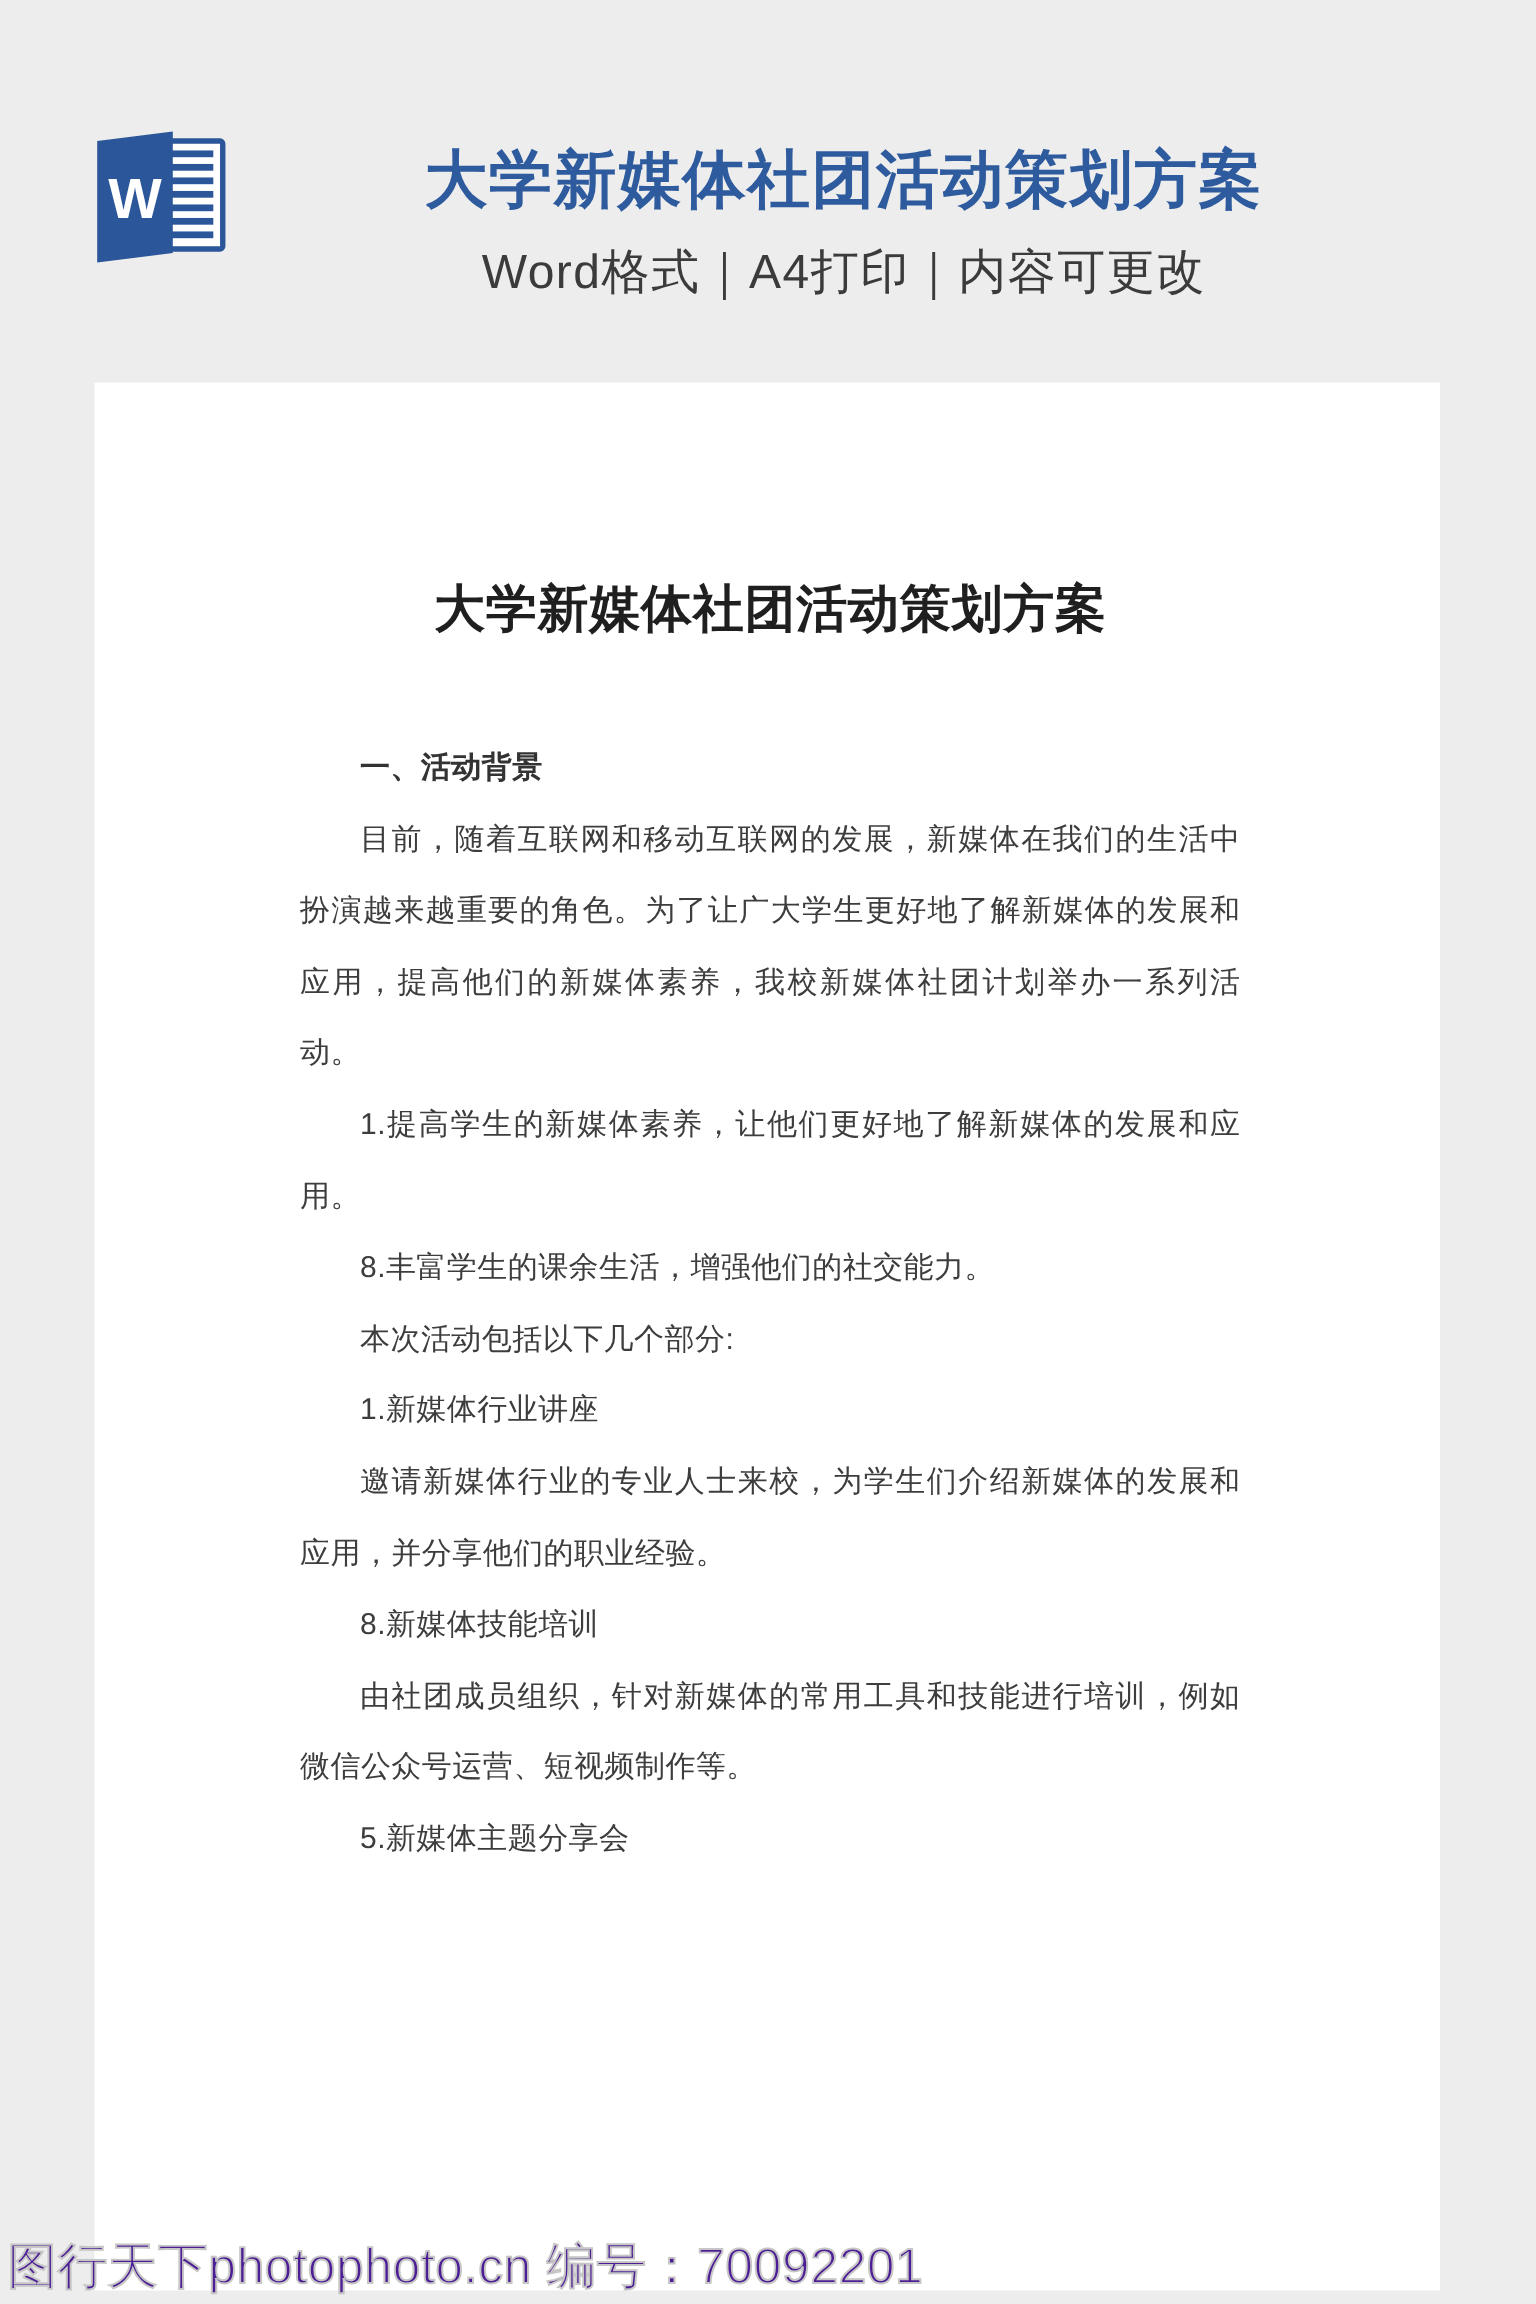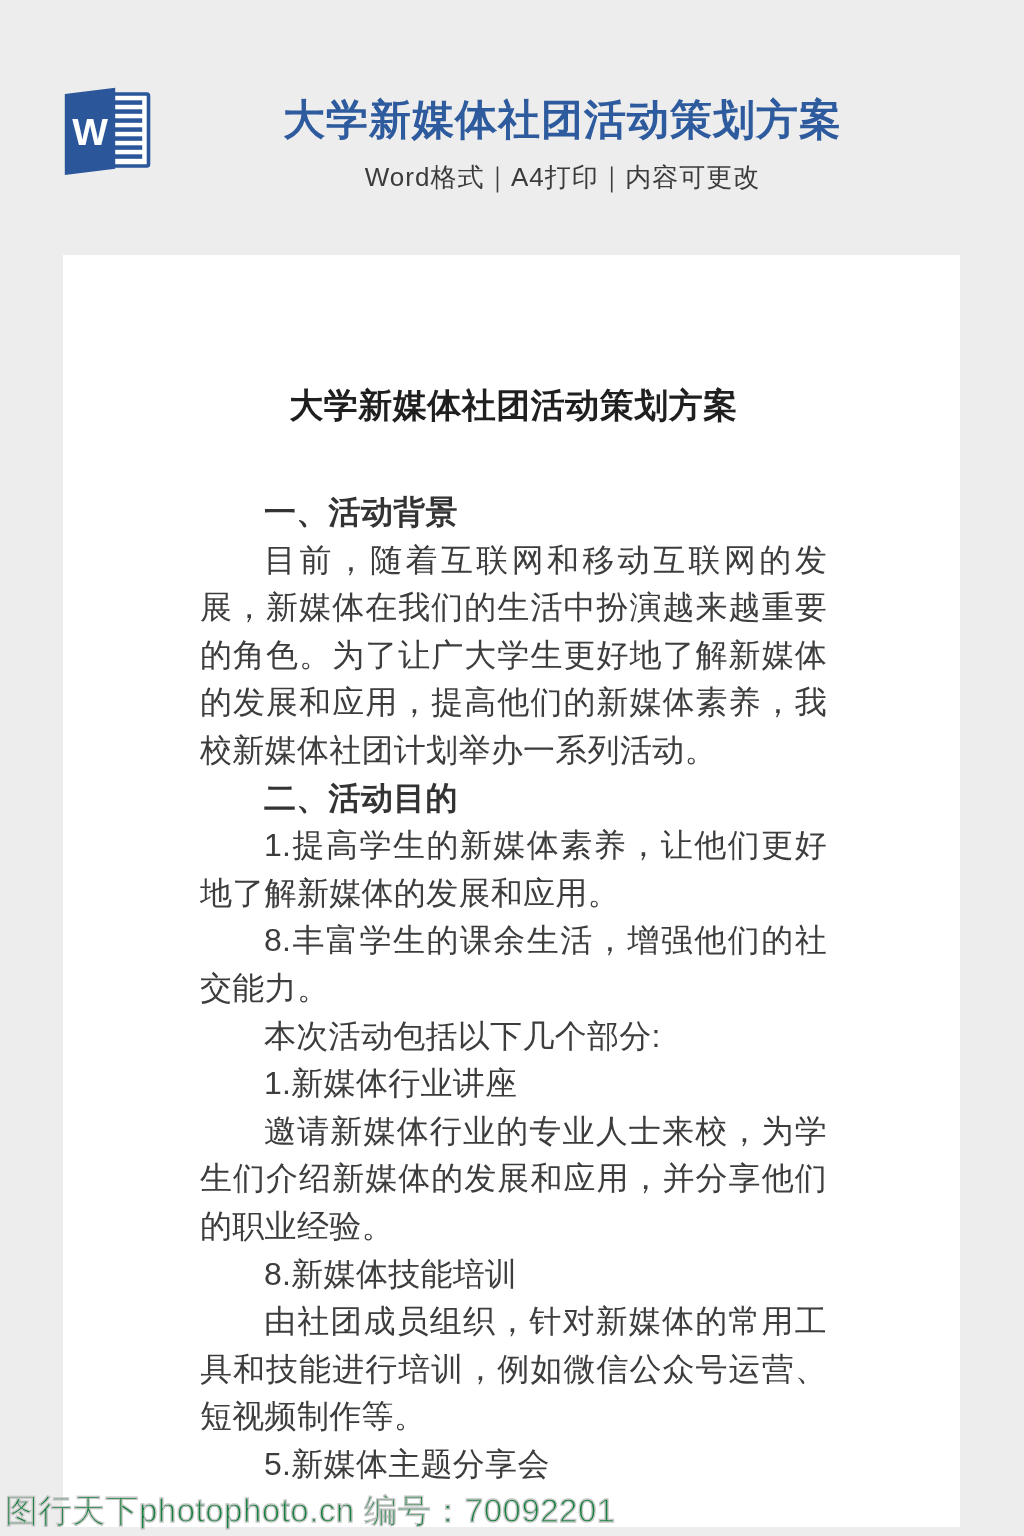--- a/index.html
+++ b/index.html
@@ -23,21 +23,21 @@
   }
   .header-title {
     color: #2e5b9e;
     font-size: 42px;
     font-weight: bold;
     letter-spacing: 1px;
     line-height: 1.15;
   }
   .header-sub {
     color: #3b3b3b;
-    font-size: 26px;
+    font-size: 32px;
     margin-top: 16px;
     letter-spacing: 1px;
   }
   
   .page {
     position: absolute; left: 63px; top: 255px;
     width: 897px; height: 1272px;
     background: #ffffff;
   }
   .doc-content { padding: 128px 133px 0 137px; }
@@ -45,33 +45,33 @@
     font-family: "Liberation Serif", serif;
     font-size: 34px;
     font-weight: 600;
     color: #1f1f1f;
     text-align: center;
     letter-spacing: 0.5px;
     margin: 0;
   }
   .doc-body {
     margin-top: 60px;
-    font-size: 32px;
+    font-size: 20px;
     line-height: 47.6px;
     color: #3d3d3d;
     text-align: justify;
     letter-spacing: 0.3px;
   }
   .doc-body p { margin: 0; text-indent: 2em; }
   .doc-body p.heading { font-weight: bold; color: #333333; }
   
   .watermark {
     position: absolute; left: 5px; top: 1489px;
     font-size: 33px;
-    color: #15803d;
+    color: #4c1d95;
     -webkit-text-stroke: 1.3px #c6c6c6;
     text-shadow: 0 0 1px #cccccc;
     letter-spacing: 0.5px;
     white-space: nowrap;
   }
 </style>
 </head>
 <body>
 
 <div class="header">
@@ -97,21 +97,20 @@
     <div class="header-sub">Word格式｜A4打印｜内容可更改</div>
   </div>
 </div>
 
 <div class="page">
   <div class="doc-content">
     <h1 class="doc-title">大学新媒体社团活动策划方案</h1>
     <div class="doc-body">
       <p class="heading">一、活动背景</p>
       <p>目前，随着互联网和移动互联网的发展，新媒体在我们的生活中扮演越来越重要的角色。为了让广大学生更好地了解新媒体的发展和应用，提高他们的新媒体素养，我校新媒体社团计划举办一系列活动。</p>
-      <p class="heading">二、活动目的</p>
       <p>1.提高学生的新媒体素养，让他们更好地了解新媒体的发展和应用。</p>
       <p>8.丰富学生的课余生活，增强他们的社交能力。</p>
       <p>本次活动包括以下几个部分:</p>
       <p>1.新媒体行业讲座</p>
       <p>邀请新媒体行业的专业人士来校，为学生们介绍新媒体的发展和应用，并分享他们的职业经验。</p>
       <p>8.新媒体技能培训</p>
       <p>由社团成员组织，针对新媒体的常用工具和技能进行培训，例如微信公众号运营、短视频制作等。</p>
       <p>5.新媒体主题分享会</p>
     </div>
   </div>

